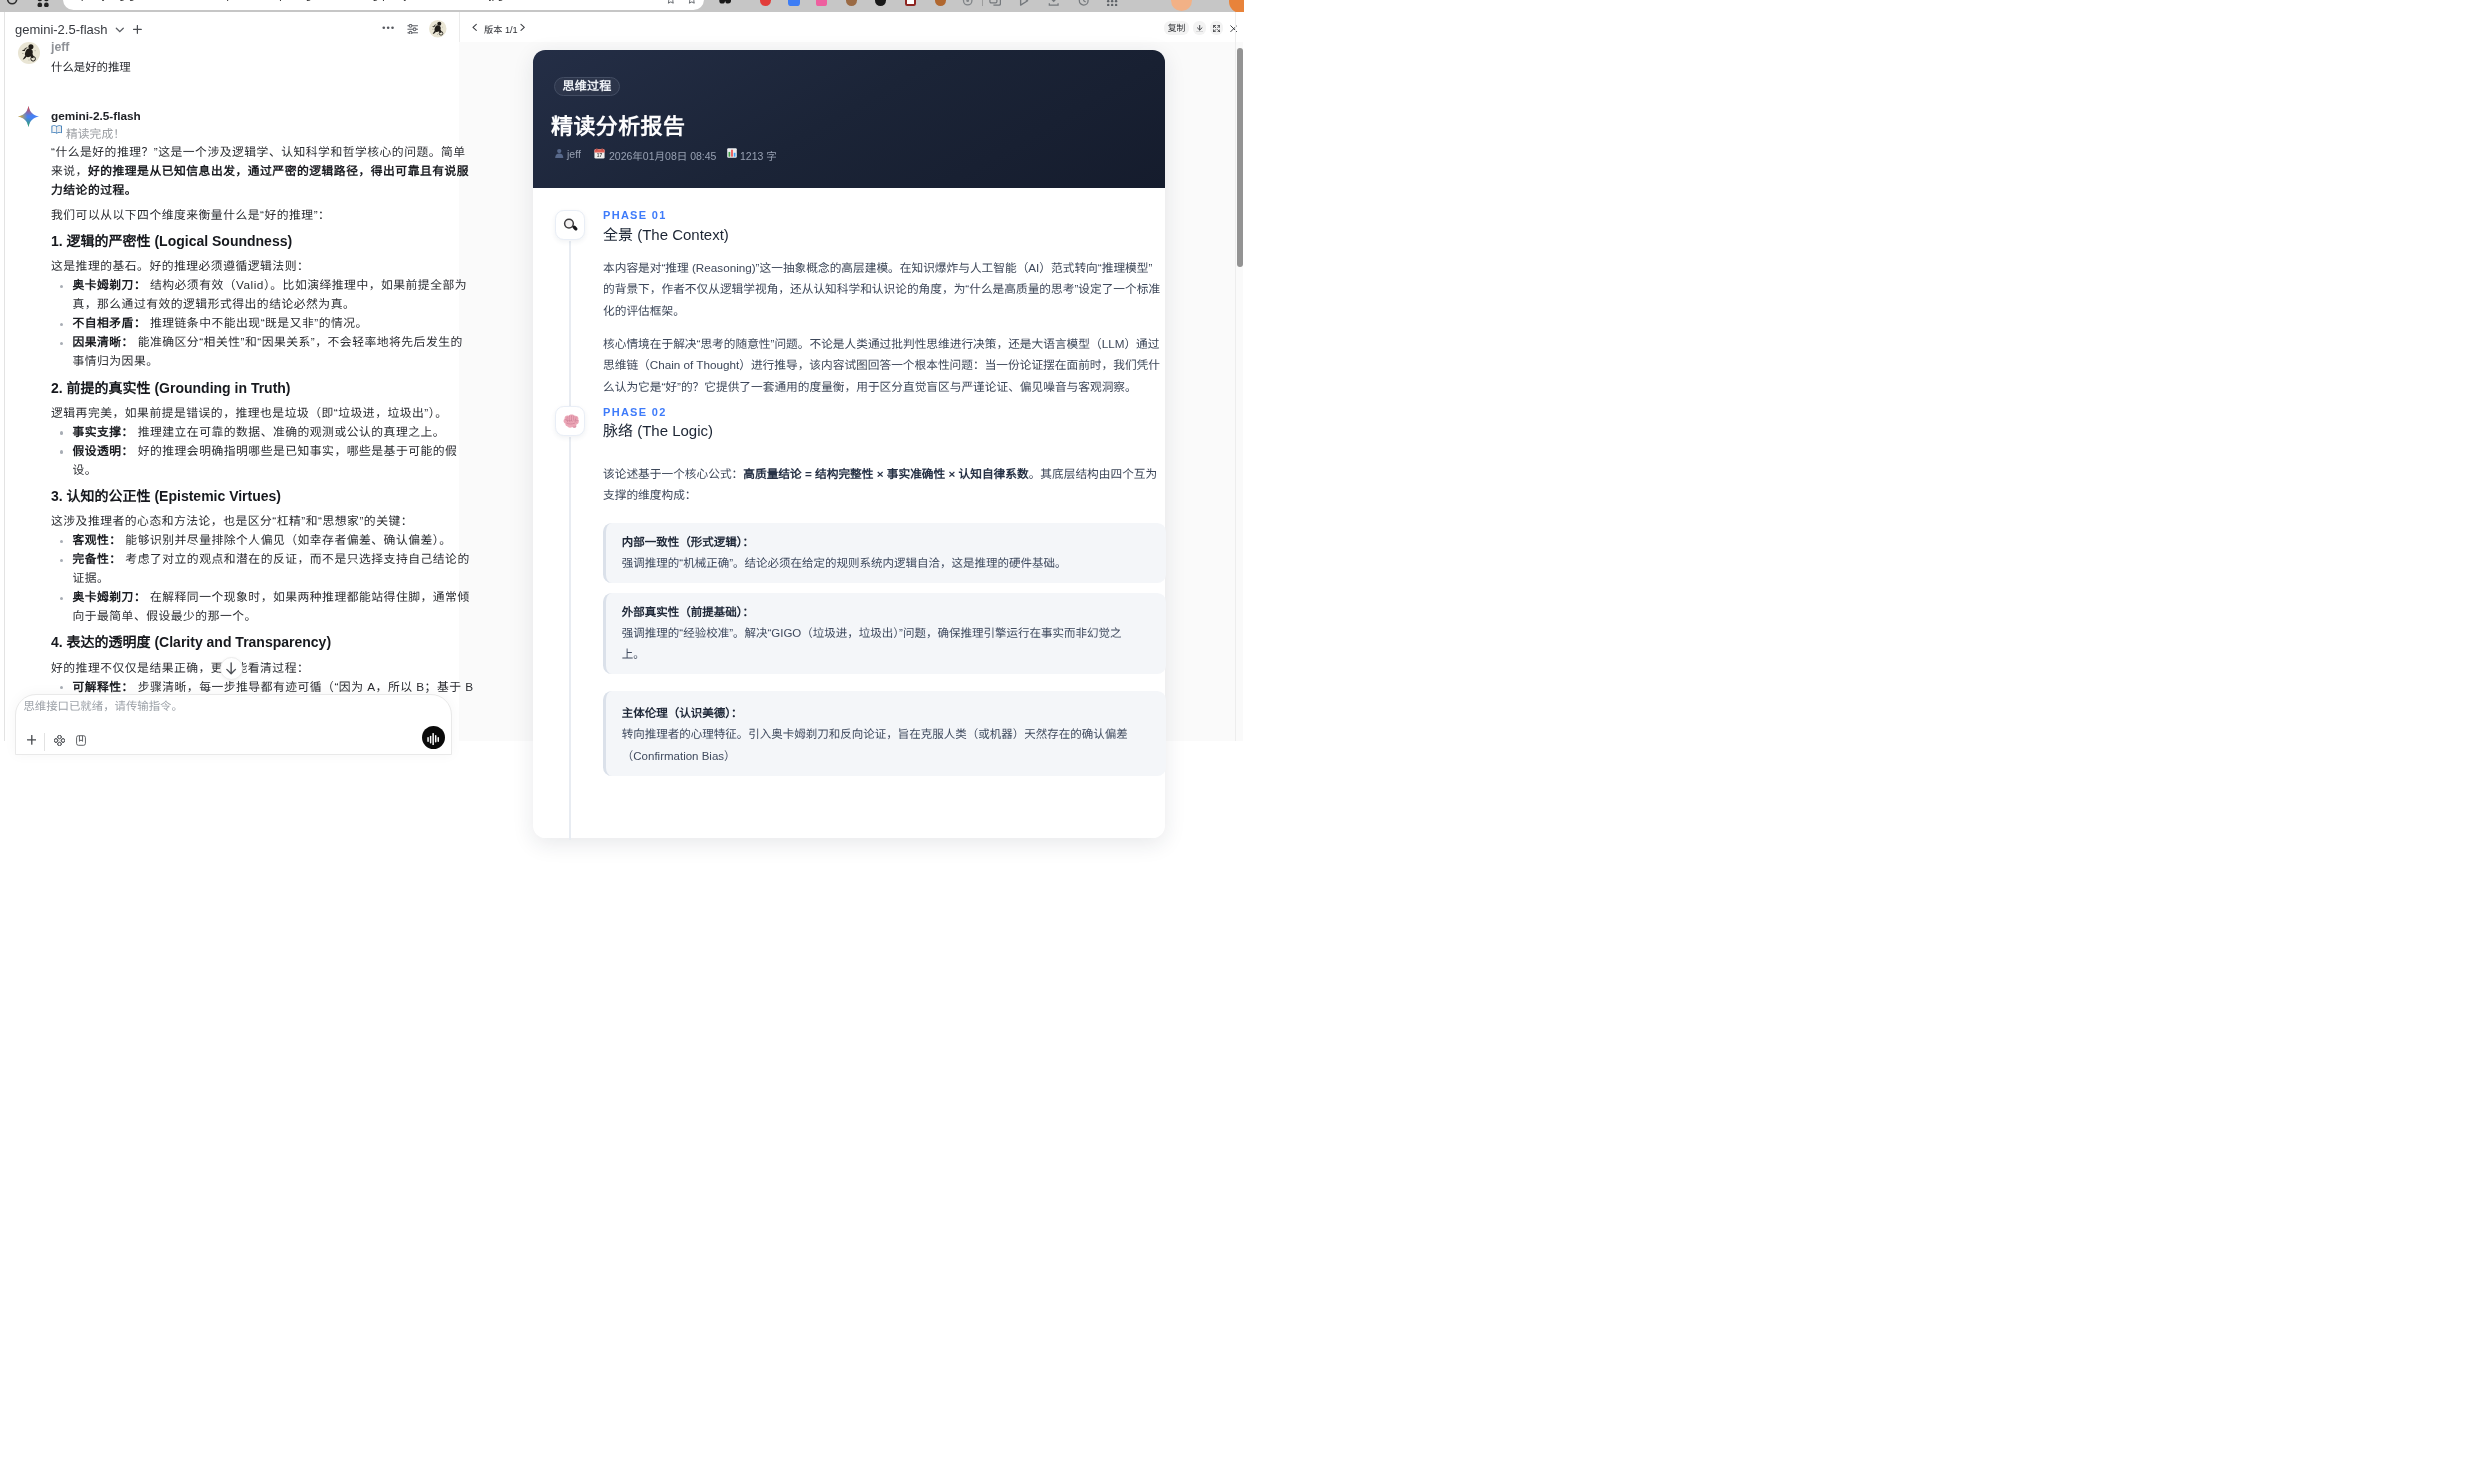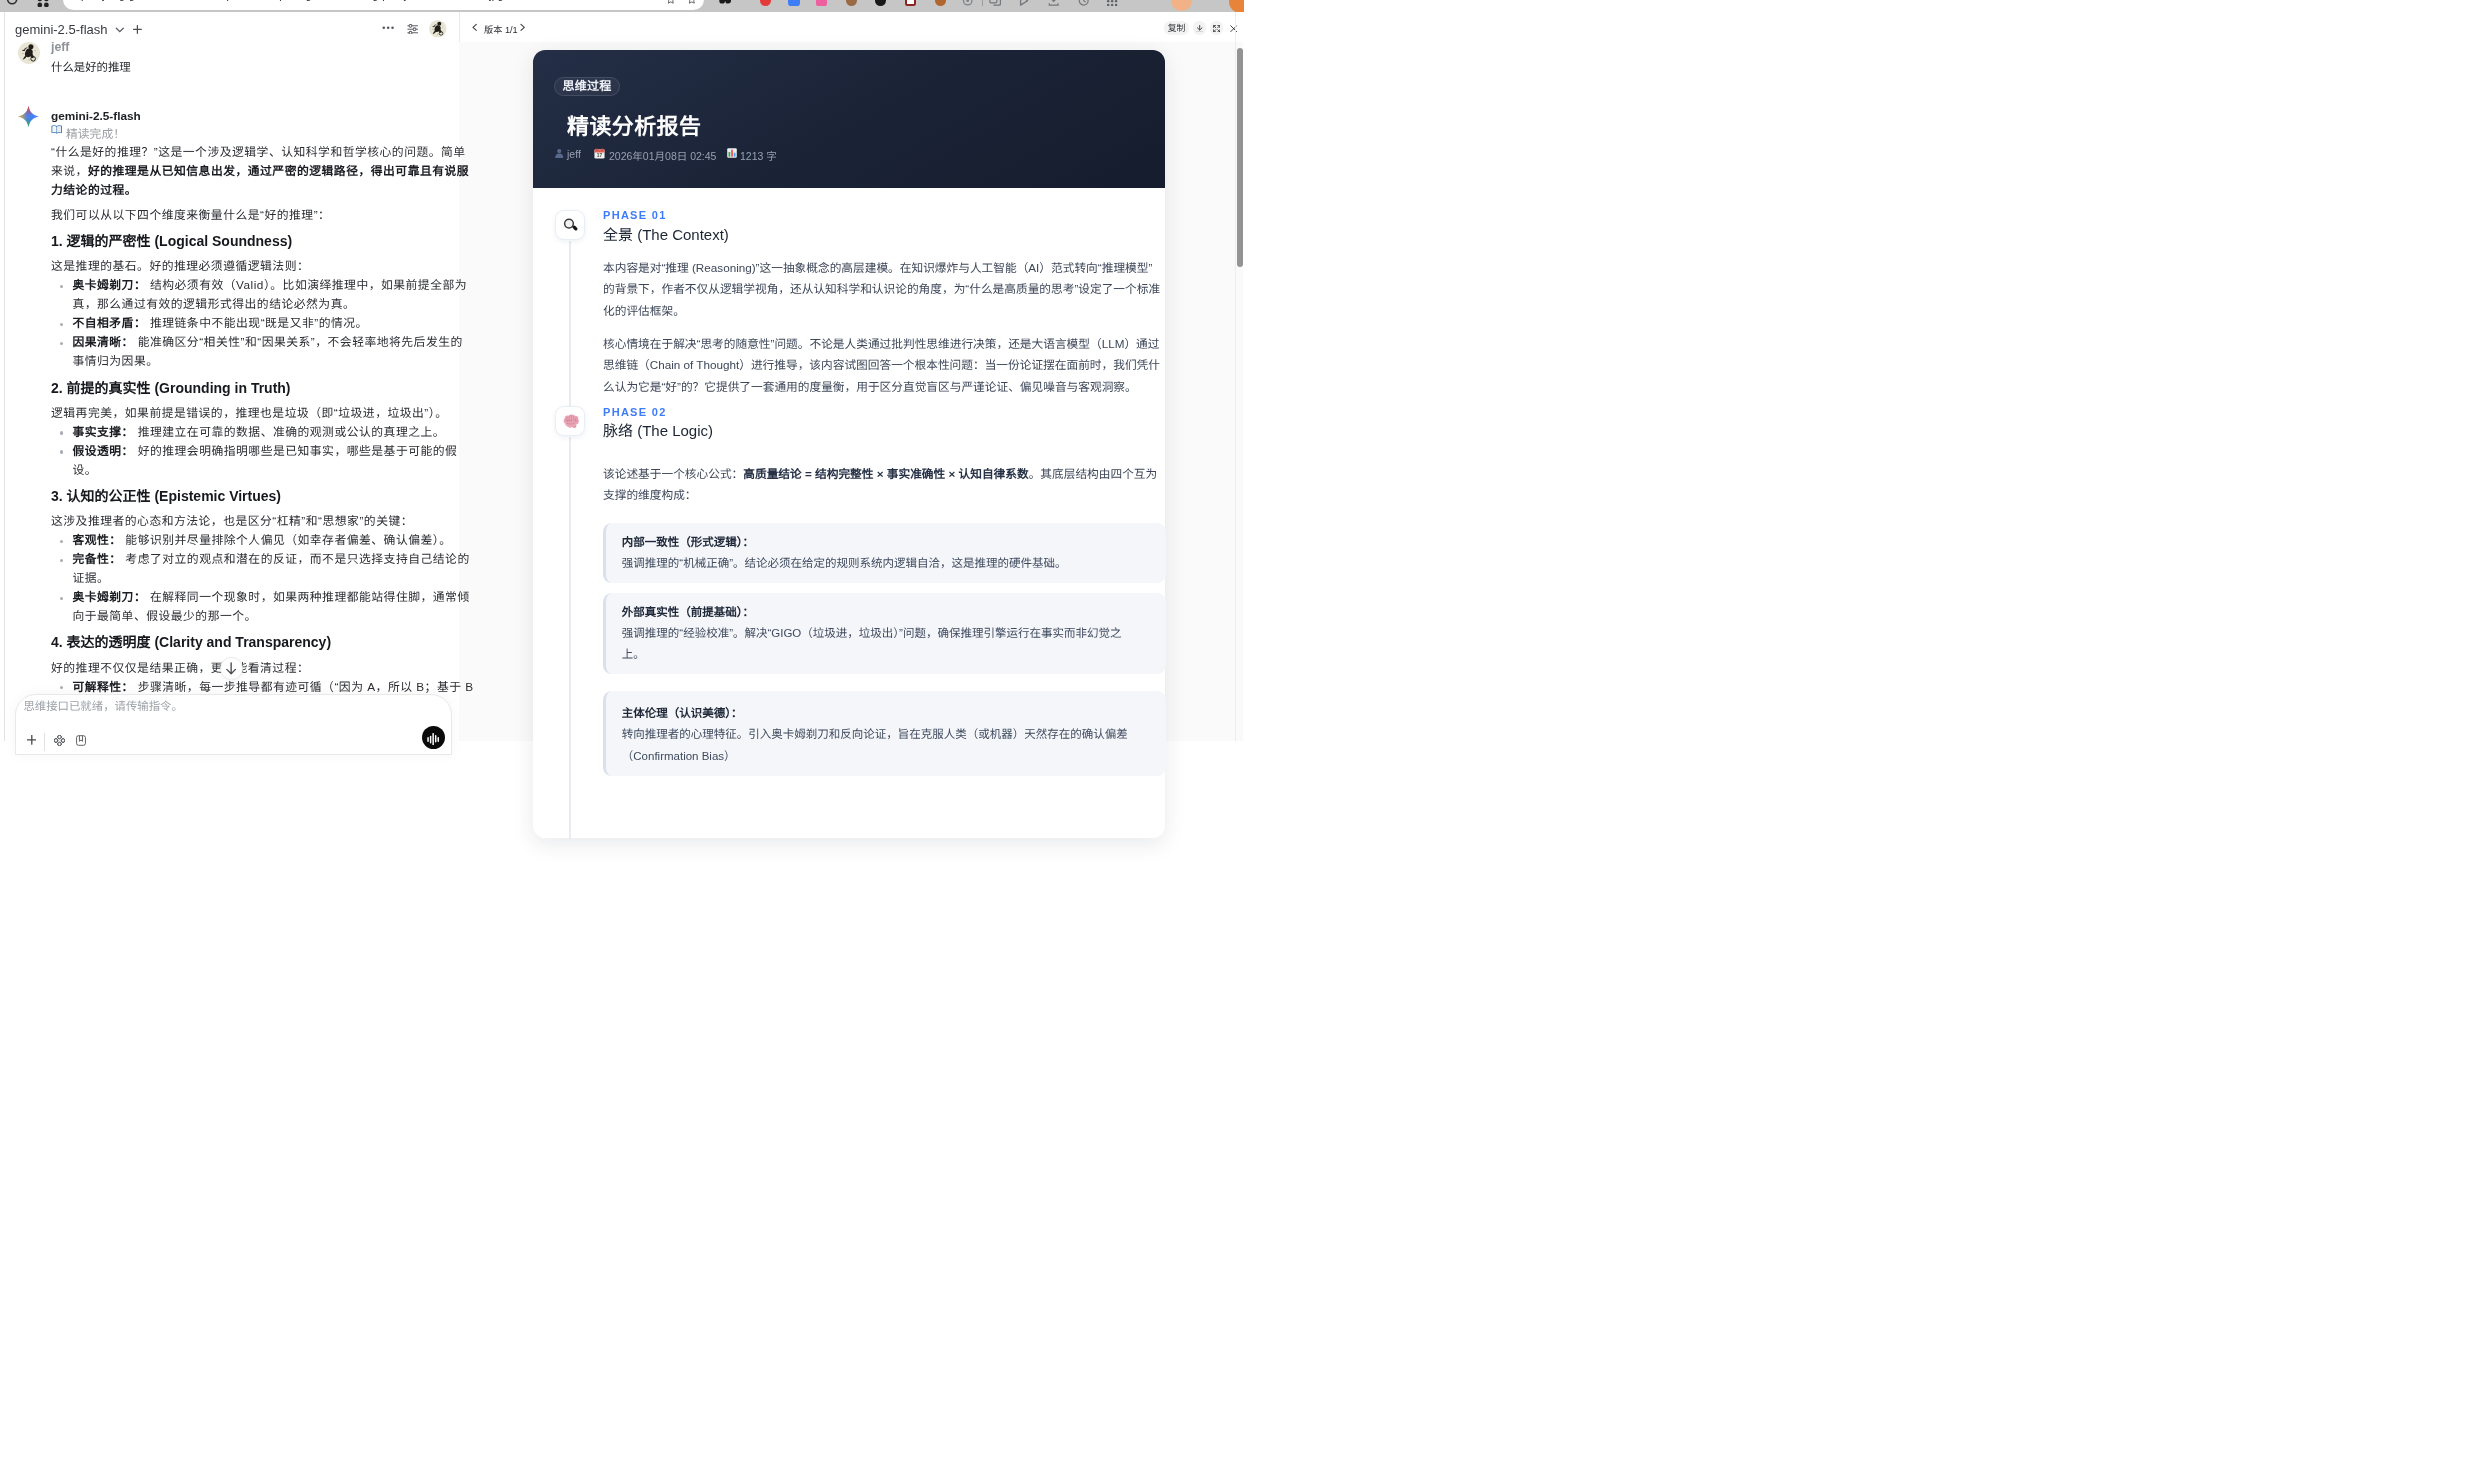--- a/index.html
+++ b/index.html
@@ -55,21 +55,21 @@
   #rbody { position:absolute; left:459px; top:42px; width:784px; height:699px; background:#fafafa; }
 
   
   #card { position:absolute; left:533px; top:50px; width:632px; height:788px; background:#fff;
       border-radius:12.3px; box-shadow:0 5.3px 21px rgba(25,35,60,.10); }
   #dochead { position:absolute; left:0; top:0; width:632px; height:138px; border-radius:12.3px 12.3px 0 0;
       background:linear-gradient(150deg,#242e46 0%, #1b2437 48%, #151c2d 100%); }
   #docpill { position:absolute; left:21.4px; top:27px; height:19px; line-height:17px; padding:0 7px;
       border:0.9px solid #434d63; border-radius:9.6px; color:#eef1f6; font-size:12px; font-weight:700;
       background:rgba(255,255,255,.05); letter-spacing:0.3px;}
-  #doctitle { position:absolute; left:34px; top:58px; font-size:22px; font-weight:700; color:#fdfdfe;
+  #doctitle { position:absolute; left:18px; top:58px; font-size:22px; font-weight:700; color:#fdfdfe;
       letter-spacing:0.4px; }
   .meta { position:absolute; top:98px; font-size:10.5px; color:#98a1b3; white-space:nowrap; }
 
   
   .tline { position:absolute; width:1.8px; background:#e8ecf2; left:36px; }
   .badge { position:absolute; left:22px; width:30px; height:30px; background:#fff; border:0.9px solid #e9eef6;
       border-radius:8.8px; box-shadow:0 1.8px 5.3px rgba(30,50,90,.07); }
   .phase { position:absolute; left:70px; font-size:11px; font-weight:700; color:#3e7bfa; letter-spacing:1.3px; }
   .dhead { position:absolute; left:70px; font-size:15px; font-weight:400; color:#1b2433; }
   .dpara { position:absolute; left:70px; font-size:11.7px; line-height:21.4px; color:#3d4759; white-space:nowrap; }
@@ -365,21 +365,21 @@
       </g>
     </svg>
   <div class="meta" style="left:34px;">jeff</div>
   <svg class="abs" style="left:61px; top:98px;" width="11" height="11" viewBox="0 0 25 25">
     <rect x="1" y="3" width="23" height="21" rx="3" fill="#f0f0ef"></rect>
     <path d="M1 6 a3 3 0 0 1 3-3 h17 a3 3 0 0 1 3 3 v4 H1 Z" fill="#e05d55"></path>
     <rect x="5" y="0.5" width="3" height="5" rx="1.2" fill="#aa4a44"></rect>
     <rect x="17" y="0.5" width="3" height="5" rx="1.2" fill="#aa4a44"></rect>
     <text x="12.5" y="20.5" font-size="11" font-weight="bold" fill="#4a4a4a" text-anchor="middle" font-family="Liberation Sans">17</text>
   </svg>
-  <div class="meta" style="left:76px;">2026年01月08日 02:45</div>
+  <div class="meta" style="left:76px;">2026年01月08日 08:45</div>
   <svg class="abs" style="left:194px; top:98px;" width="10" height="10" viewBox="0 0 23 23">
     <rect x="0.5" y="0.5" width="22" height="22" rx="2.5" fill="#eceff1"></rect>
     <rect x="3.5" y="9" width="4" height="11" fill="#43a047"></rect>
     <rect x="9.5" y="4" width="4" height="16" fill="#ef5350"></rect>
     <rect x="15.5" y="11" width="4" height="9" fill="#42a5f5"></rect>
   </svg>
   <div class="meta" style="left:207px;">1213 字</div>
 
   <div class="tline" style="top:191px; height:165px;"></div>
   <div class="tline" style="top:387px; height:403px;"></div>

